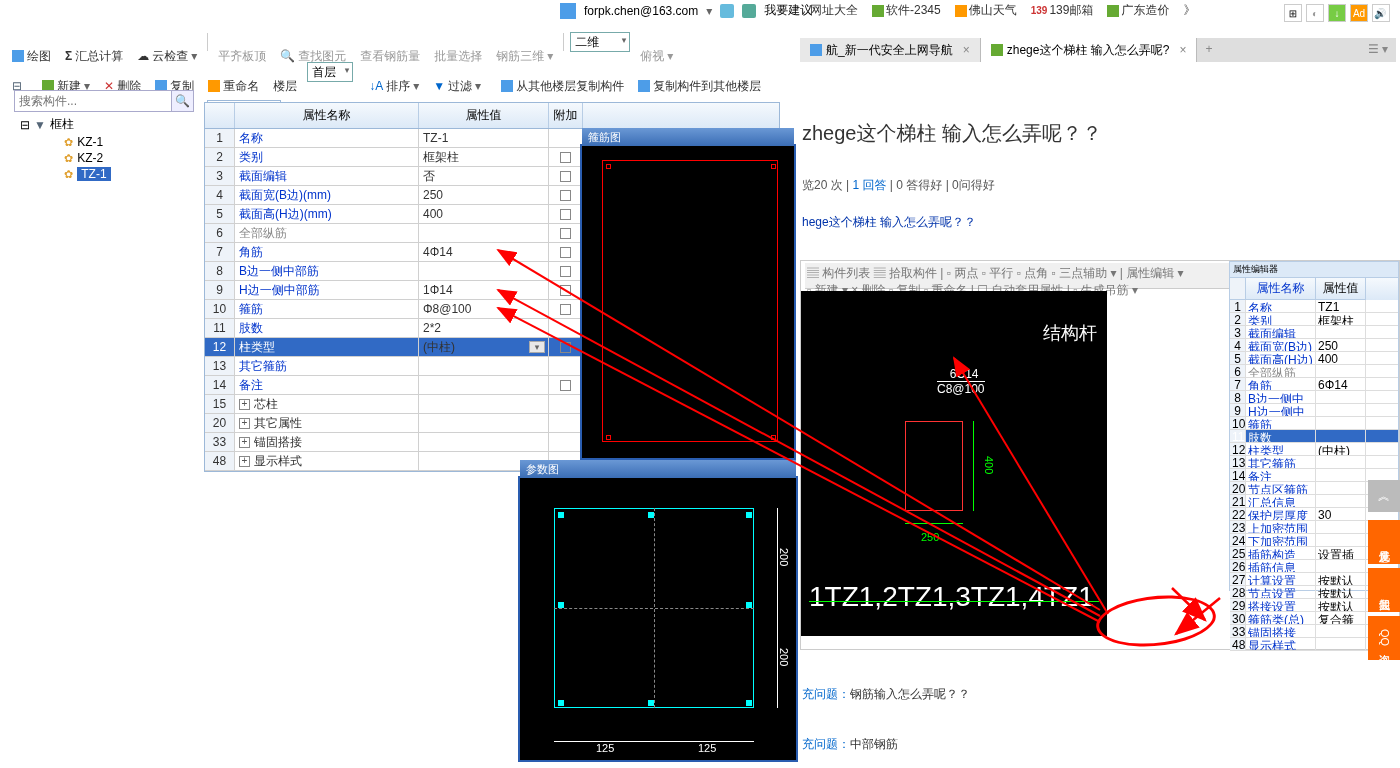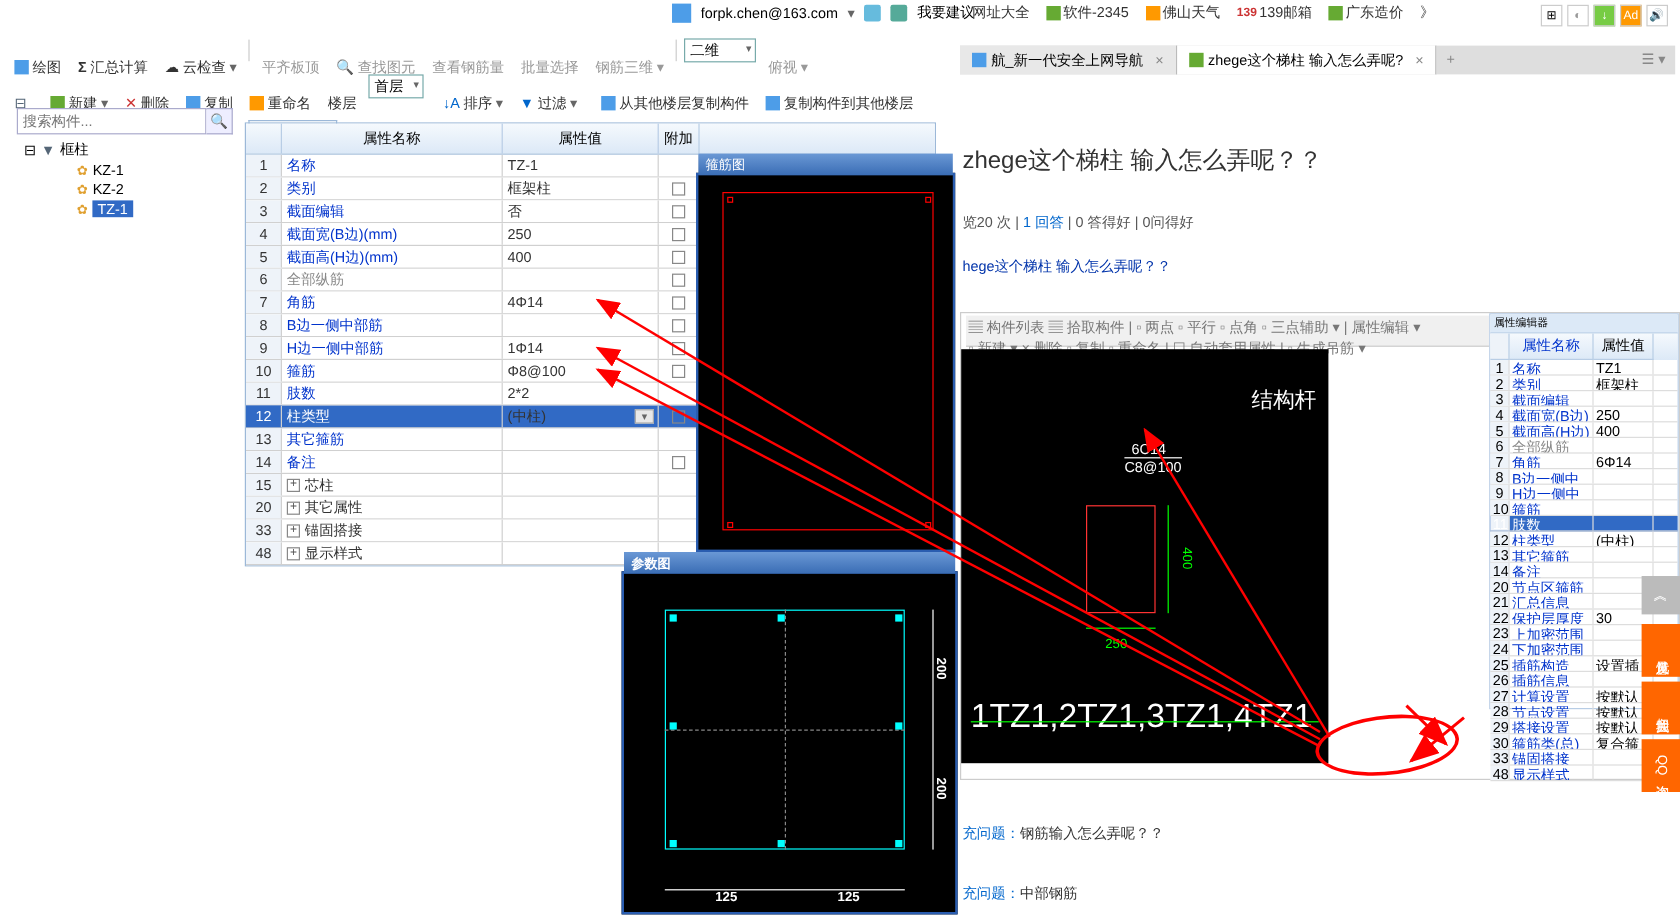--- a/index.html
+++ b/index.html
@@ -57,21 +57,21 @@
     .cell-add { width: 34px; justify-content: center; }
     .cell-add .cb { width:11px; height:11px; border:1px solid #888; }
     .pg-row.selected { background: #316ac5; }
     .pg-row.selected .cell-name { color: #fff; }
     .pg-row.selected .cell-idx { background: #316ac5; color: #fff; }
     
     .cad-top { position: absolute; top: 144px; left: 580px; width: 216px; height: 316px; background: #000; border: 2px solid #2a5db0; }
     .cad-top-title { position: absolute; top: -18px; left: 0; right: 0; height: 18px; background: linear-gradient(#6a98d5,#3a6db5); color: #fff; padding: 2px 6px; font-size: 11px; }
     .cad-rect { position: absolute; border: 1px solid #f00; }
     
-    .cad-bottom { position: absolute; top: 476px; left: 518px; width: 280px; height: 286px; background: #000; border: 2px solid #2a5db0; font-weight: bold; }
+    .cad-bottom { position: absolute; top: 476px; left: 518px; width: 280px; height: 286px; background: #000; border: 2px solid #2a5db0; }
     .cad-bottom-title { position: absolute; top: -18px; left: 0; right: 0; height: 18px; background: linear-gradient(#6a98d5,#3a6db5); color: #fff; padding: 2px 6px; font-size: 11px; }
     .cyan-rect { position: absolute; border: 1px solid #0ff; }
     .cyan-dot { position: absolute; width: 6px; height: 6px; background: #0ff; }
     .dim-text { position: absolute; color: #fff; font-size: 11px; }
     
     .browser-tabs { position: absolute; top: 38px; left: 800px; width: 596px; height: 24px; display:flex; background:#dedede; }
     .btab { padding: 4px 10px; display:flex; align-items:center; gap:4px; border-right:1px solid #bbb; background:#e8e8e8; }
     .btab.active { background: #fff; }
     .btab .x { color:#888; margin-left:6px; }
     
@@ -79,21 +79,21 @@
     .web-h1 { font-size: 20px; color: #333; margin-bottom: 30px; }
     .web-stats { margin-bottom: 20px; color: #555; }
     .web-stats a { color: #0066cc; }
     .web-h2 { color: #0033aa; margin-bottom: 10px; }
     
     .qa-row { margin-top: 20px; color: #333; }
     .qa-row .lbl { color: #0066cc; }
     
     .screenshot-right { position: absolute; top: 260px; left: 800px; width: 600px; height: 390px; background: #fff; border: 1px solid #ccc; }
     .sr-cad { position: absolute; top: 30px; left: 0; width: 306px; height: 345px; background: #000; }
-    .sr-table { position: absolute; top: 0; right: 0; width: 158px; height: 330px; background: #fff; border: 1px solid #b8cde5; font-size: 9px; }
+    .sr-table { position: absolute; top: 0; right: 0; width: 170px; height: 330px; background: #fff; border: 1px solid #b8cde5; font-size: 9px; }
     .sr-head { display:flex; background:linear-gradient(#f5f9fd,#dce9f7); }
     .sr-head div { padding:2px; border-right:1px solid #b8cde5; border-bottom:1px solid #b8cde5; text-align:center; }
     .sr-row { display:flex; border-bottom:1px solid #ddd; height:13px; }
     .sr-row div { padding:0 2px; border-right:1px solid #ddd; overflow:hidden; }
     .sr-c1 { width:16px; text-align:center; background:#eef3f9; }
     .sr-c2 { width:70px; color:#0033cc; }
     .sr-c2.gray { color:#888; }
     .sr-c3 { width:50px; }
     .sr-row.hl { background:#316ac5; }
     .sr-row.hl div { color:#fff; }
@@ -460,21 +460,21 @@
   <div class="web-h2">hege这个梯柱 输入怎么弄呢？？</div>
 </div>
 
 <div class="screenshot-right">
   <div style="position:absolute;top:2px;left:4px;right:4px;height:26px;background:#f0f0f0;border-bottom:1px solid #ccc;font-size:8px;color:#777;padding:2px;">
     <span>▤ 构件列表 ▤ 拾取构件 | ▫ 两点 ▫ 平行 ▫ 点角 ▫ 三点辅助 ▾ | 属性编辑 ▾</span><br>
     <span>▫ 新建 ▾ × 删除 ▫ 复制 ▫ 重命名 | ☐ 自动套用属性 | ▫ 生成吊筋 ▾</span>
   </div>
   <div class="sr-cad">
     <div style="position:absolute;top:30px;right:10px;color:#fff;font-size:18px">结构杆</div>
-    <div style="position:absolute;top:76px;left:136px;color:#fff;font-size:13px;text-align:left">
+    <div style="position:absolute;top:76px;left:136px;color:#fff;font-size:13px;text-align:right">
       <div style="border-bottom:1px solid #fff;padding:0 6px">6C14</div>
       <div>C8@100</div>
     </div>
     <div style="position:absolute;top:130px;left:104px;width:58px;height:90px;border:1px solid #f33"></div>
     <div style="position:absolute;top:130px;left:172px;width:0;height:90px;border-left:1px solid #0f0"></div>
     <div style="position:absolute;top:232px;left:104px;width:58px;height:0;border-top:1px solid #0f0"></div>
     <div style="position:absolute;top:165px;left:182px;color:#0f0;font-size:11px;writing-mode:vertical-rl">400</div>
     <div style="position:absolute;top:240px;left:120px;color:#0f0;font-size:11px">250</div>
     <div style="position:absolute;top:290px;left:8px;color:#fff;font-size:28px">1TZ1,2TZ1,3TZ1,4TZ1</div>
     <div style="position:absolute;top:310px;left:8px;right:8px;height:0;border-top:1px solid #0f0"></div>

